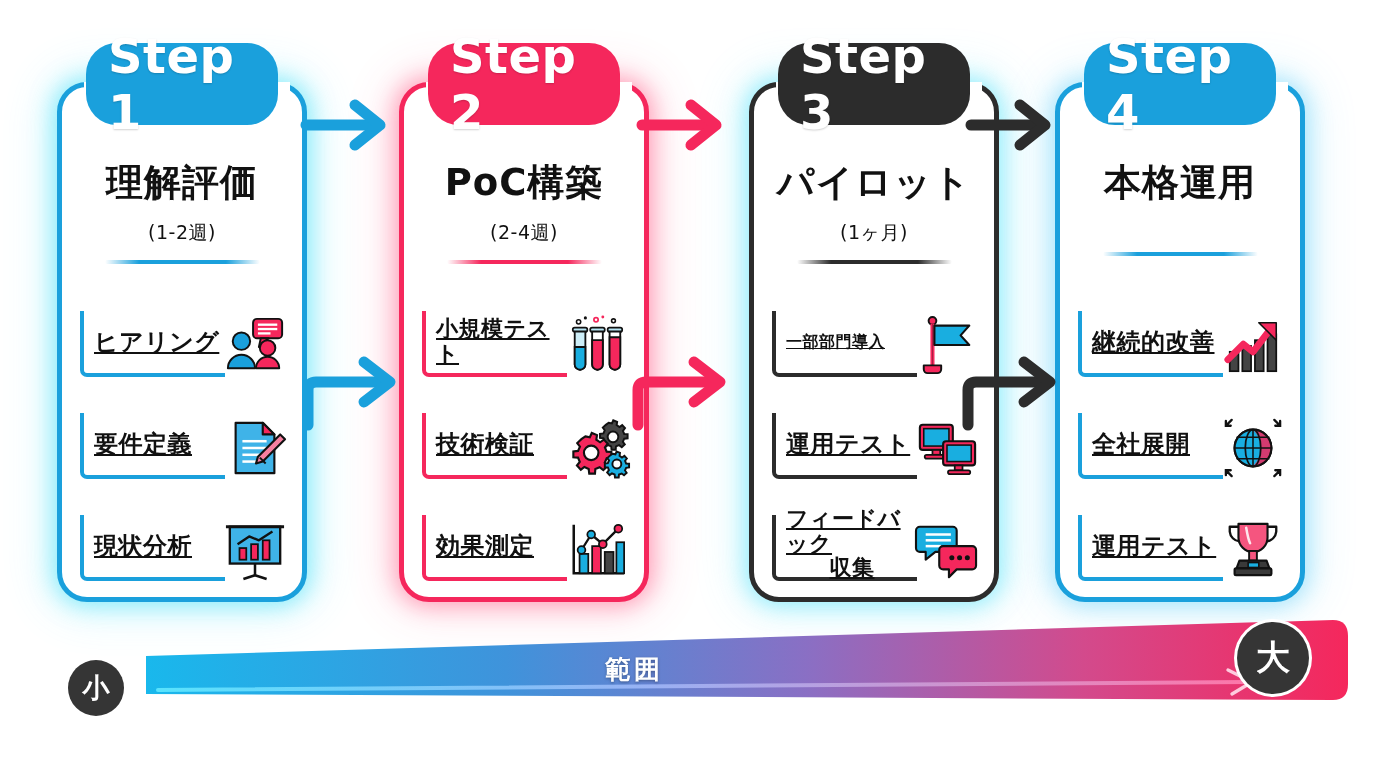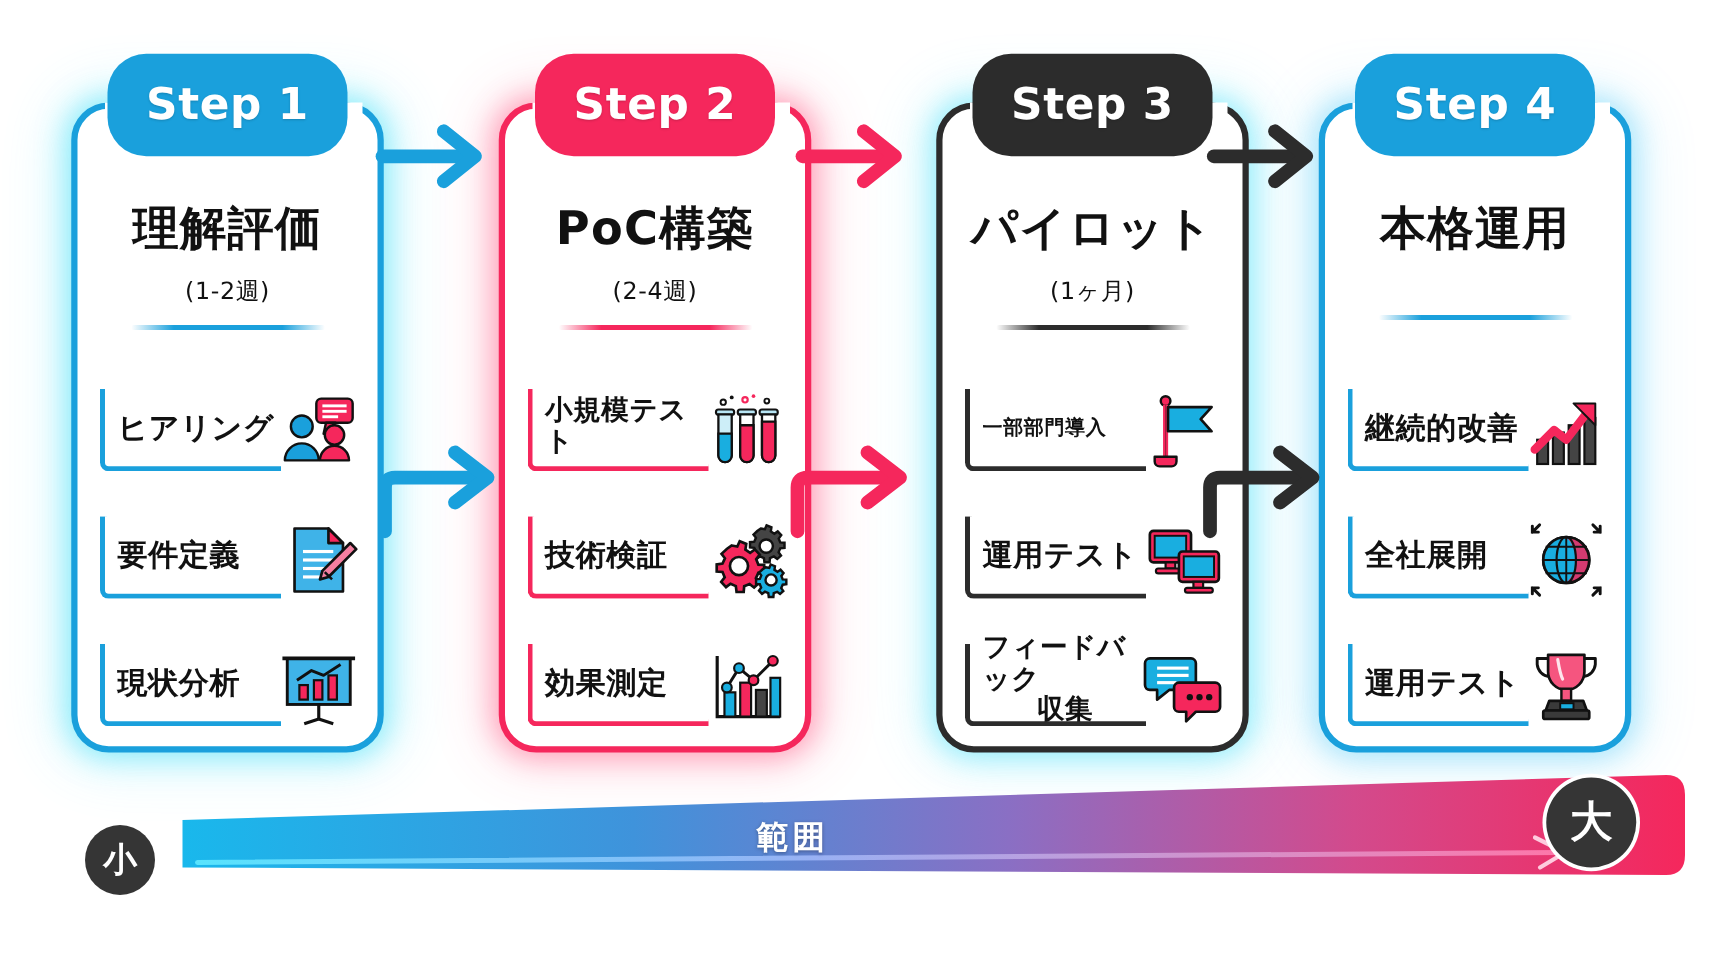--- a/index.html
+++ b/index.html
@@ -32,21 +32,21 @@
     background:#fff; z-index:3;
   }
 
   .badge{
     position:absolute; z-index:4;
     top:-44px; left:50%; transform:translateX(-50%);
     min-width:192px; height:82px;
     border-radius:31px;
     background:var(--accent);
     display:flex; align-items:center; justify-content:center;
-    color:#fff; font-size:35px; font-weight:bold;
+    color:#fff; font-size:48px; font-weight:bold;
     letter-spacing:.5px;
     padding:0 22px;
     text-shadow:0 1px 2px rgba(0,0,0,.18);
   }
 
   .card-head{ position:absolute; top:76px; left:0; right:0; text-align:center; }
   .card-title{
     font-size:37px; font-weight:bold; color:#111;
     line-height:1.1; letter-spacing:1px;
   }
@@ -77,20 +77,21 @@
     border-left:4px solid var(--accent);
     border-bottom:4px solid var(--accent);
     border-bottom-left-radius:7px;
   }
   .feat-label{
     position:relative; z-index:2;
     font-size:24px; font-weight:bold; color:#111;
     line-height:1.12; letter-spacing:.5px;
     width:152px;
     margin-top:-8px;
+    text-decoration:underline;
   }
   .feat-label.two{ font-size:22px; margin-top:-12px; text-align:left; }
   .feat-label.two span.l2{ display:block; text-align:center; }
   .feat-icon{
     position:relative; z-index:2;
     width:66px; height:66px; flex:0 0 66px;
     margin-left:-4px;
     display:flex; align-items:center; justify-content:center;
   }
   .feat-icon svg{ width:62px; height:62px; overflow:visible; }

